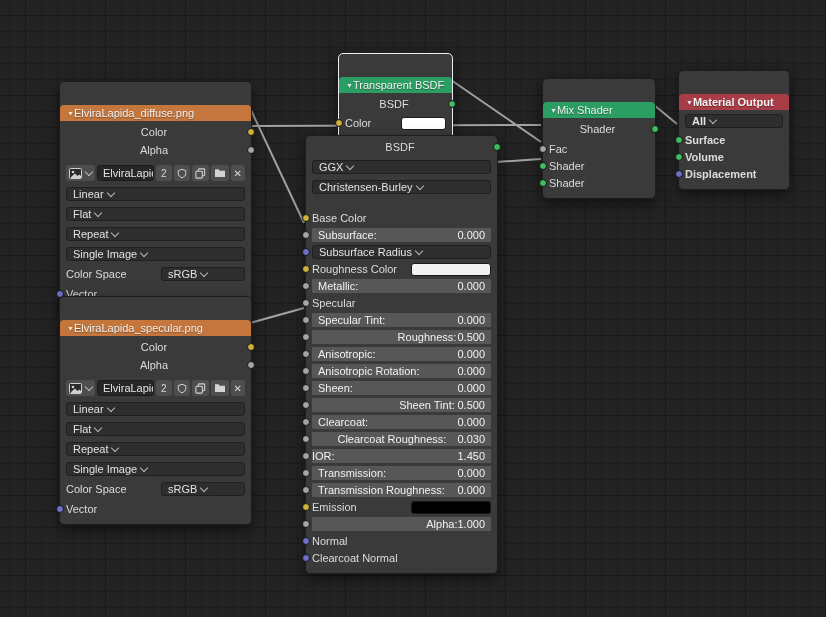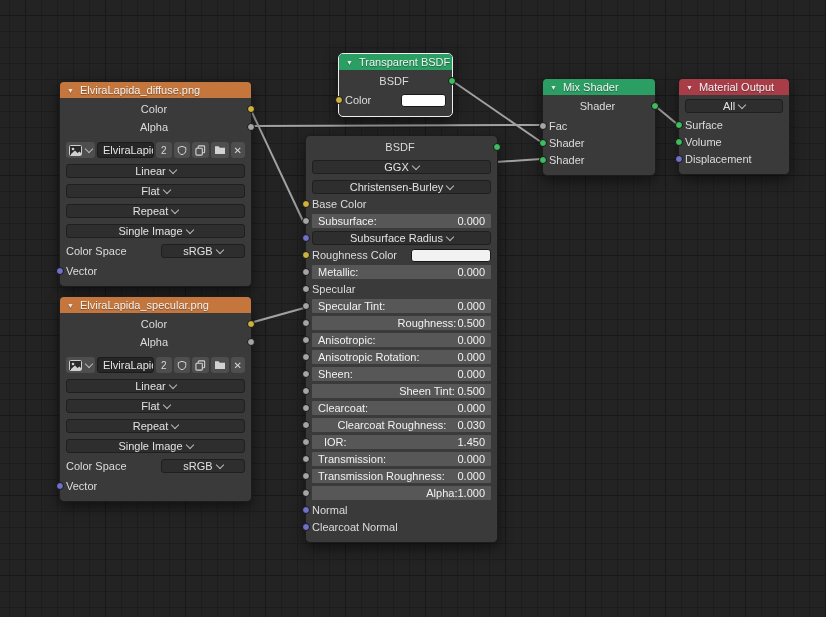--- a/index.html
+++ b/index.html
@@ -19,52 +19,52 @@
   .wires line{stroke:#a2a2a2;stroke-width:2px;}
 
   .node{
     position:absolute;z-index:2;
     background:#3a3a3a;border:1px solid #1c1c1c;border-radius:5px;
     box-shadow:0 5px 14px rgba(0,0,0,.5);
     font-size:11px;color:#d9d9d9;
   }
   .node.selected{border:1px solid #eceff1;}
   .nhead{
-    height:16px;display:flex;align-items:center;gap:6px;
+    height:16px;display:flex;align-items:center;
     border-radius:4px 4px 0 0;padding:0 7px;color:#f3f3f3;
-    text-shadow:0 1px 1px rgba(0,0,0,.4);white-space:nowrap;
+    text-shadow:0 1px 1px rgba(0,0,0,.4);white-space:nowrap;margin-top:23px;
   }
   .h-orange{background:#c4763c;}
   .h-green{background:#2b9e63;}
   .h-red{background:#a83d48;}
   .tri{font-size:7px;opacity:.9;line-height:1;}
   .nbody{padding:4px 6px 5px 6px;}
 
   .row{position:relative;height:14px;margin-bottom:3px;display:flex;align-items:center;}
   .row.out{justify-content:center;padding-right:3px;}
   .row .plain{color:#dcdcdc;}
-  .mb4{margin-bottom:4px;} .mb6{margin-bottom:6px;} .mb7{margin-bottom:3px;} .mb8{margin-bottom:8px;} .mb5{margin-bottom:5px;}
+  .mb4{margin-bottom:4px;} .mb6{margin-bottom:6px;} .mb7{margin-bottom:17px;} .mb8{margin-bottom:8px;} .mb5{margin-bottom:5px;}
 
   .socket{
     position:absolute;width:8px;height:8px;border-radius:50%;
     border:1px solid #141414;top:50%;transform:translateY(-50%);z-index:3;box-sizing:border-box;
   }
   .socket.in{left:-10px;} .socket.outp{right:-10px;}
   .sy{background:#cdb33d;} .sg{background:#a5a5a5;} .sp{background:#7070c9;} .sgr{background:#3fbc5f;}
 
   .slider{
     flex:1;height:14px;background:#575757;border-radius:1px;position:relative;overflow:hidden;
     display:flex;align-items:center;justify-content:space-between;padding:0 6px;color:#f1f1f1;
   }
   .slider span{position:relative;z-index:1;white-space:nowrap;}
   .fill{position:absolute;left:0;top:0;bottom:0;background:#4772b3;z-index:0;}
 
   .sel{
     flex:1;height:14px;background:#2e2e2e;border:1px solid #1f1f1f;border-radius:3px;
-    display:flex;align-items:center;justify-content:center;padding:0 6px;color:#e2e2e2;
+    display:flex;align-items:center;justify-content:flex-start;padding:0 6px;color:#e2e2e2;
     box-sizing:border-box;white-space:nowrap;
   }
   .sel.narrow{flex:0 0 84px;}
   .chev{width:5px;height:5px;border-right:1.5px solid #b9b9b9;border-bottom:1.5px solid #b9b9b9;
     transform:rotate(45deg);margin-left:4px;flex:none;margin-top:-2px;}
 
   .swatch{height:13px;width:80px;border-radius:3px;border:1px solid #191919;box-sizing:border-box;margin-left:auto;}
 
   .imgrow{display:flex;gap:2px;height:16px;margin-bottom:6px;align-items:stretch;}
   .ibtn{background:#4e4e4e;border-radius:3px;display:flex;align-items:center;justify-content:center;
@@ -387,38 +387,43 @@
     <div class="row">
       <span class="socket in sg"></span>
       <span class="slider">
         <span class="fill" style=";width:5%"></span>
         <span>Clearcoat Roughness:</span>
         <span>0.030</span>
       </span>
     </div>
     <div class="row">
       <span class="socket in sg"></span>
-      <span class="slider" style="padding-left:12px;">
+      <span class="slider" style="padding-left:0;">
         <span>IOR:</span>
         <span>1.450</span>
       </span>
     </div>
     <div class="row">
       <span class="socket in sg"></span>
       <span class="slider">
         <span>Transmission:</span>
         <span>0.000</span>
       </span>
     </div>
     <div class="row">
       <span class="socket in sg"></span>
       <span class="slider">
         <span>Transmission Roughness:</span>
         <span>0.000</span>
       </span>
+    </div>
+    <div class="row">
+      <span class="socket in sy"></span>
+      <span class="plain">Emission</span>
+      <span class="swatch" style=";background:#000000"></span>
     </div>
     <div class="row">
       <span class="socket in sg"></span>
       <span class="slider">
         <span class="fill" style=";width:100%"></span>
         <span>Alpha:</span>
         <span>1.000</span>
       </span>
     </div>
     <div class="row">
@@ -450,21 +455,21 @@
       <span class="socket in sgr"></span>
       <span class="plain">Shader</span>
     </div>
     <div class="row">
       <span class="socket in sgr"></span>
       <span class="plain">Shader</span>
     </div>
   </div>
 </div>
 
-<div class="node" style="left:678px;top:78px;width:110px;">
+<div class="node" style="left:678px;top:70px;width:110px;font-weight:bold;">
   <div class="nhead h-red">
     <span class="tri">▼</span>
     <span>Material Output</span>
   </div>
   <div class="nbody">
     <div class="row mb5">
       <span class="sel">
         <span>All</span>
         <span class="chev"></span>
       </span>

